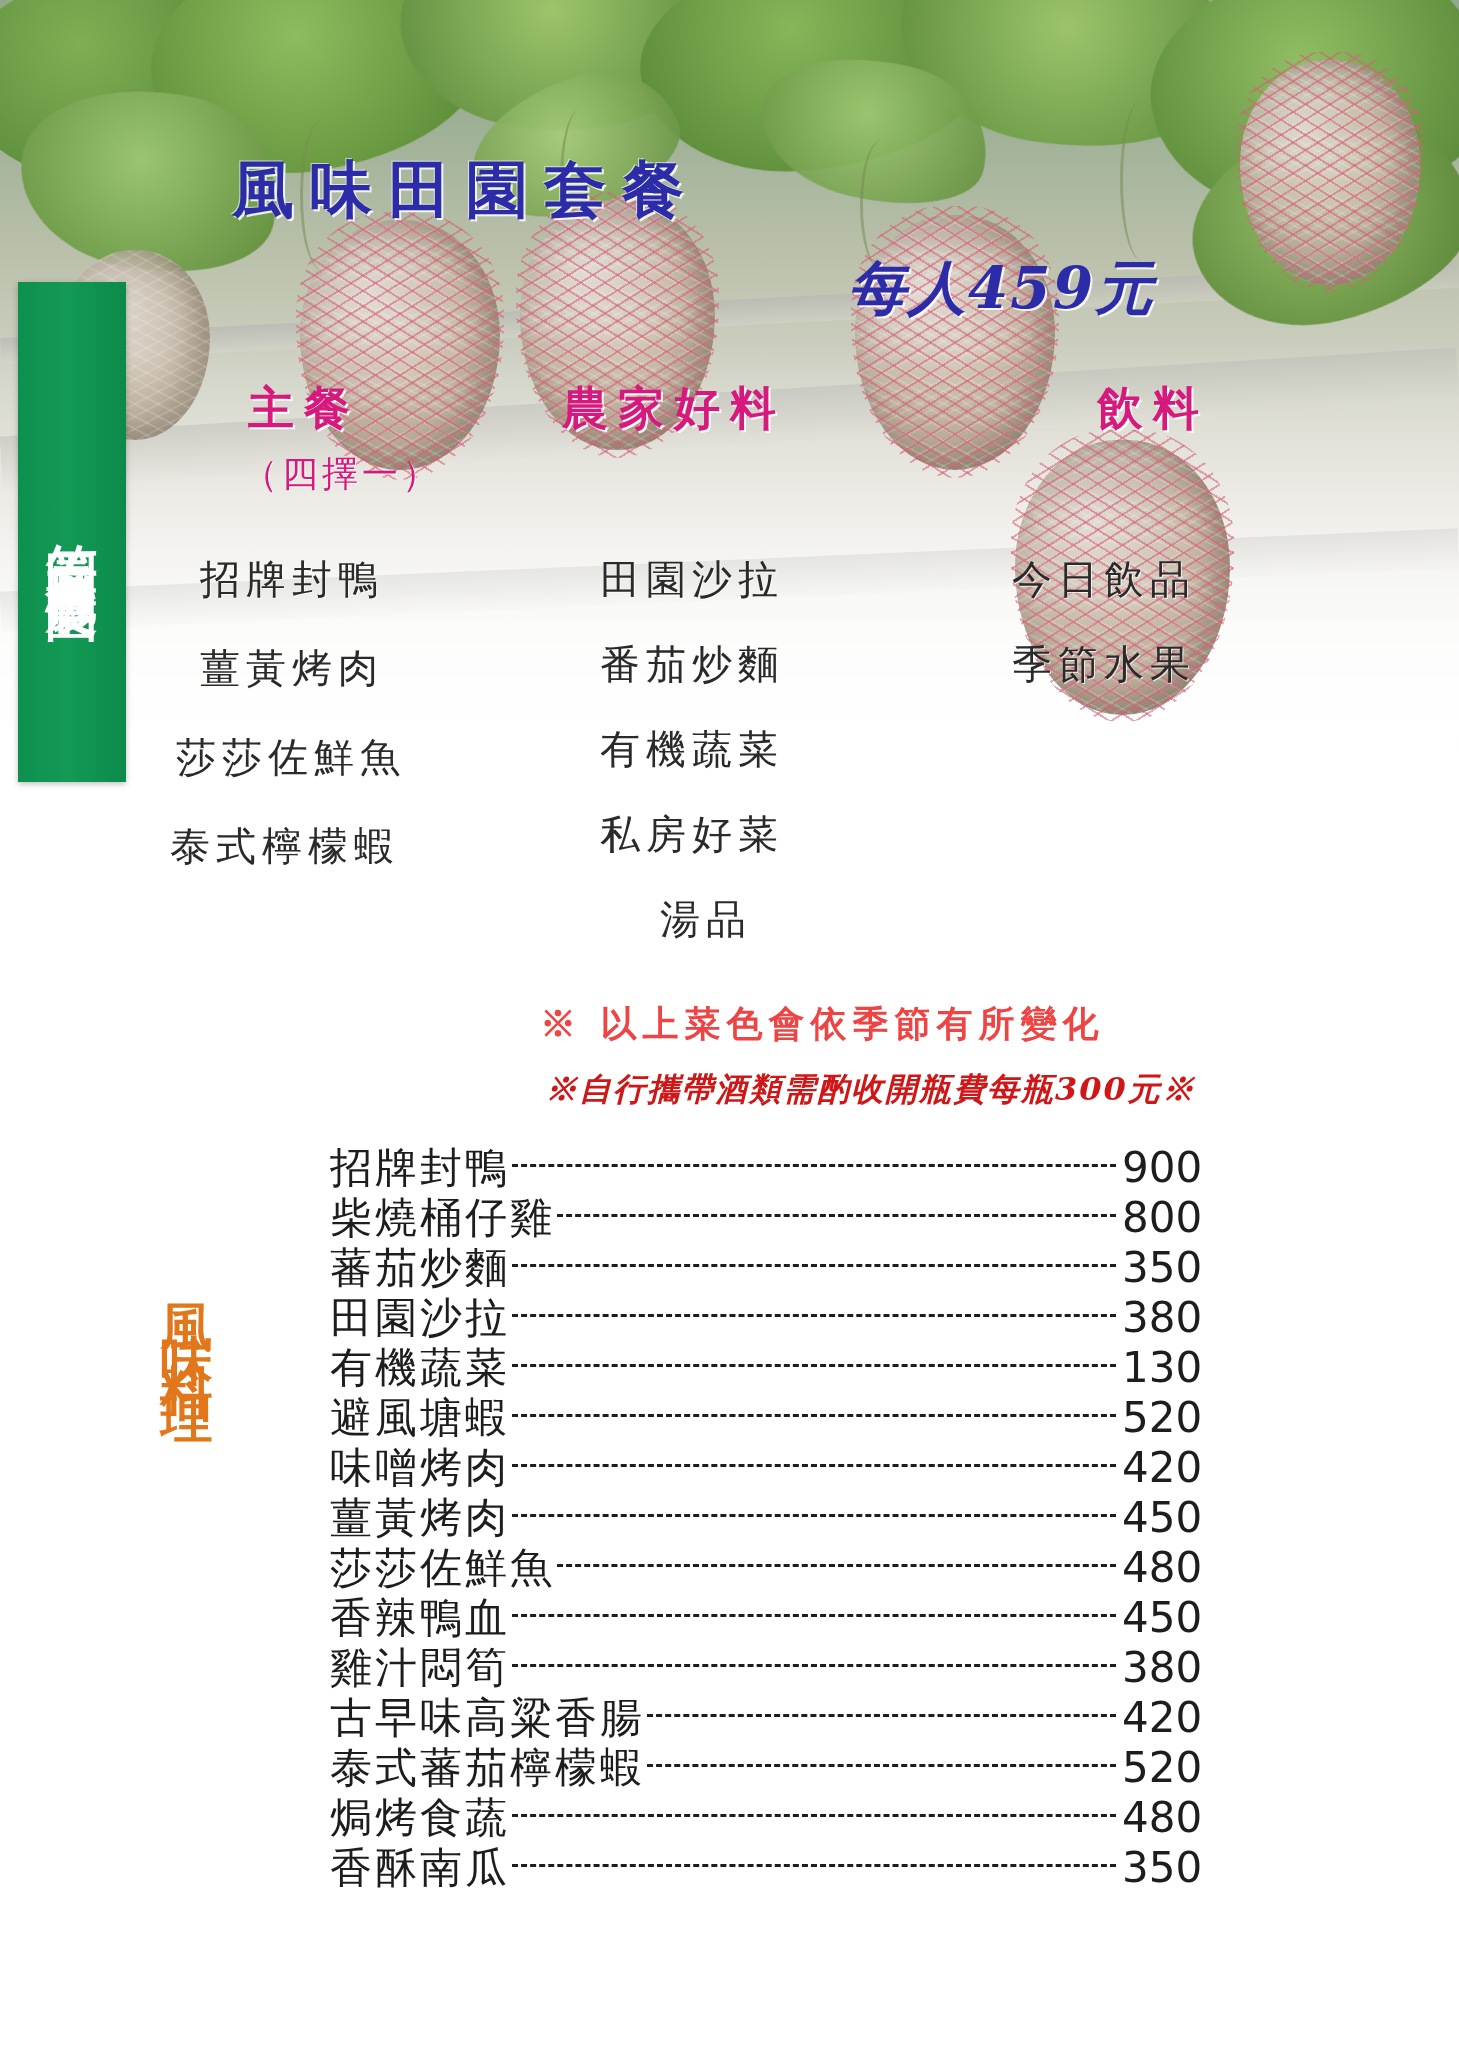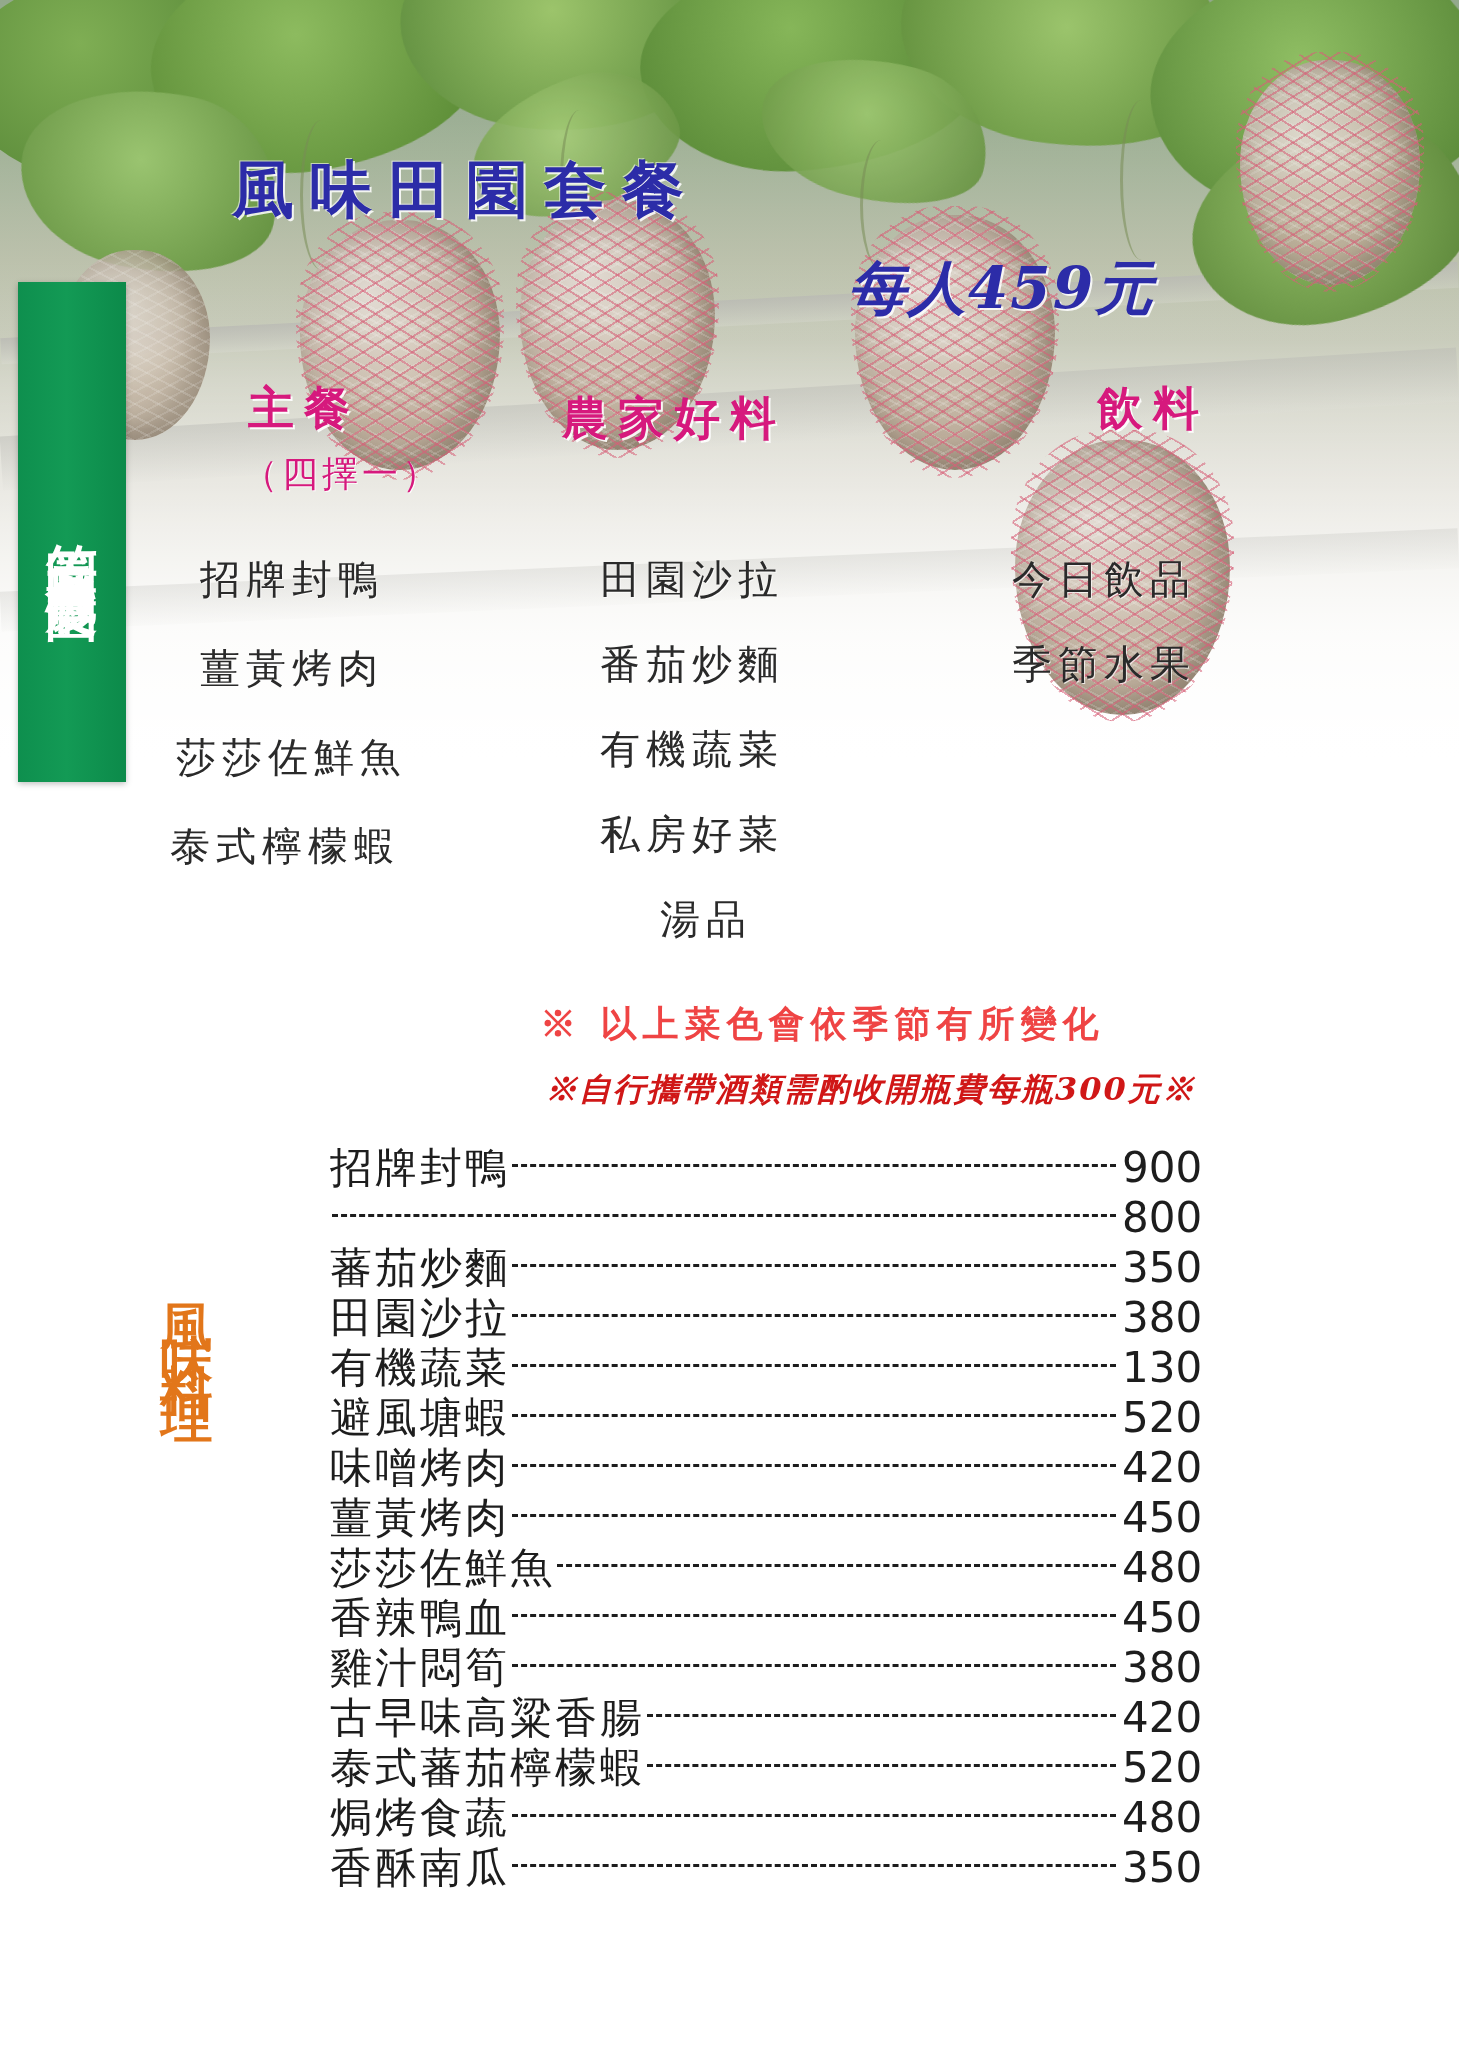--- a/index.html
+++ b/index.html
@@ -137,21 +137,21 @@
     position: absolute;
     font-family: "DejaVu Serif", "Liberation Serif", serif;
     font-size: 46px;
     font-weight: 700;
     letter-spacing: 10px;
     color: #d6197d;
     text-shadow: 2px 2px 0 rgba(255,255,255,0.9);
     text-align: center;
   }
   #head-main  { left: 248px; top: 378px; }
-  #head-farm  { left: 562px; top: 388px; }
+  #head-farm  { left: 562px; top: 378px; }
   #head-drink { left: 1064px; top: 378px; margin-left: 33px; }
   #head-main-note {
     position: absolute;
     left: 242px; top: 450px;
     font-family: "DejaVu Serif", "Liberation Serif", serif;
     font-size: 36px;
     letter-spacing: 4px;
     color: #d6197d;
     text-shadow: 1px 1px 0 rgba(255,255,255,0.9);
   }
@@ -333,20 +333,21 @@
 
 <div id="dishes-label">風味料理</div>
 
 <div id="price-list">
   <div class="price-row">
     <span class="name">招牌封鴨</span>
     <span class="dots"></span>
     <span class="price">900</span>
   </div>
   <div class="price-row">
+    <span class="name">柴燒桶仔雞</span>
     <span class="dots"></span>
     <span class="price">800</span>
   </div>
   <div class="price-row">
     <span class="name">蕃茄炒麵</span>
     <span class="dots"></span>
     <span class="price">350</span>
   </div>
   <div class="price-row">
     <span class="name">田園沙拉</span>

